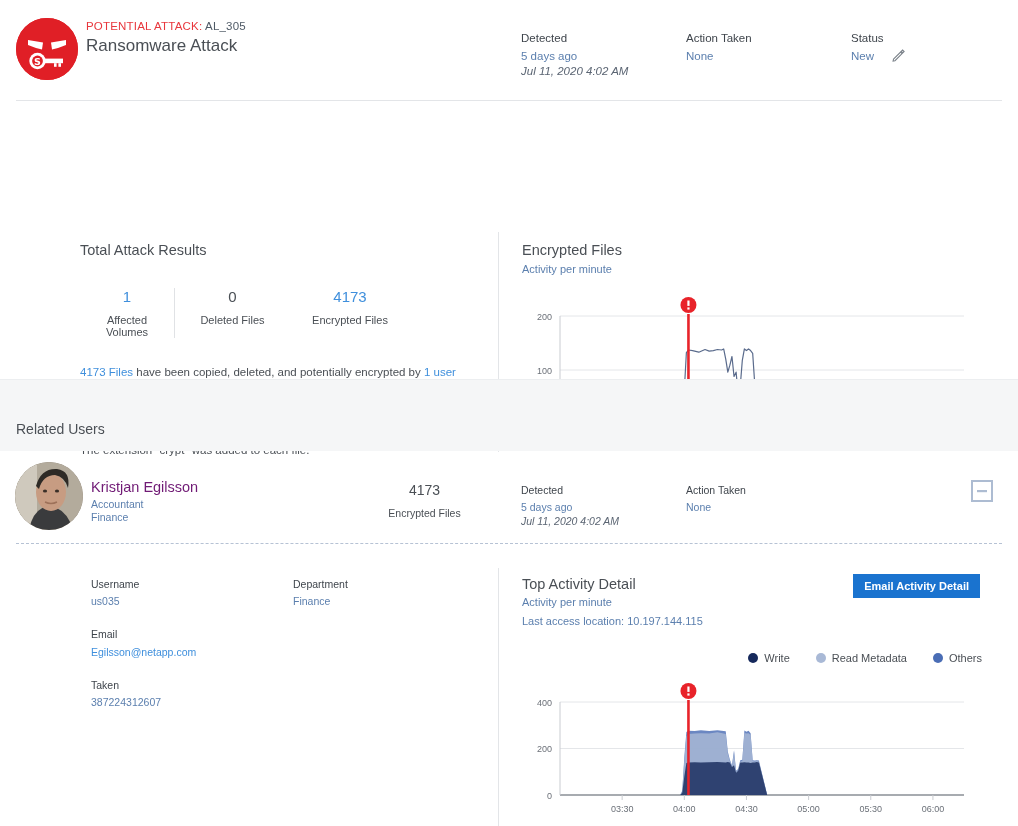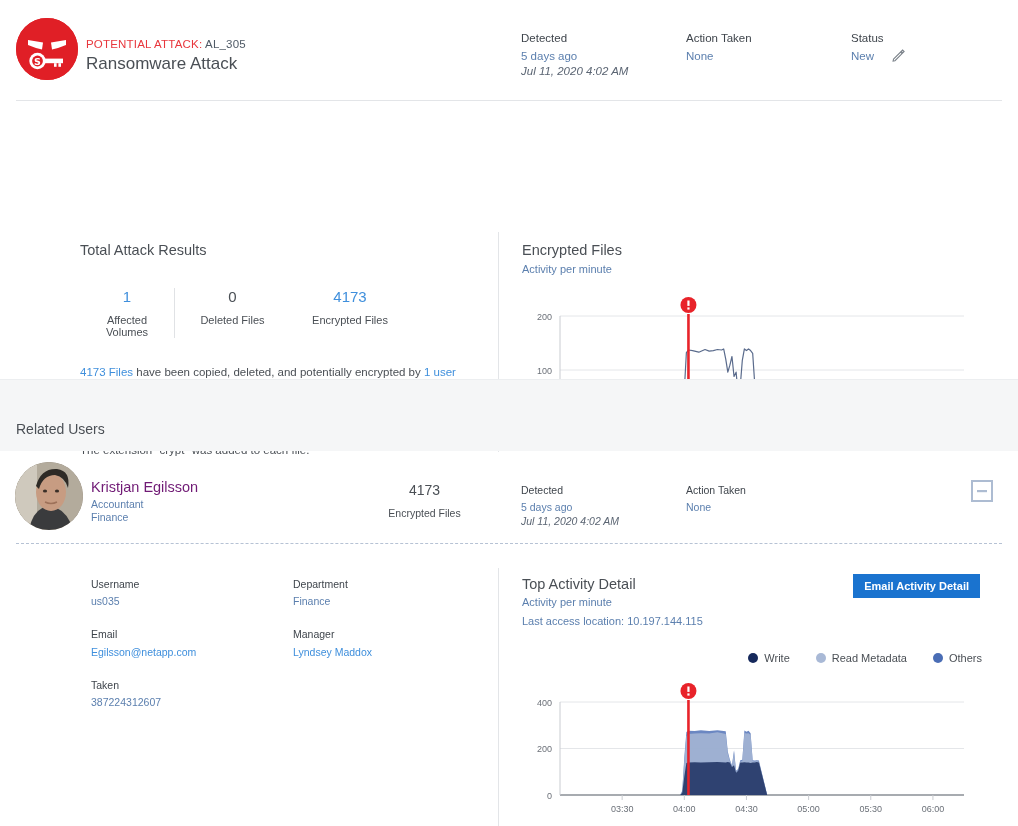--- a/index.html
+++ b/index.html
@@ -15,21 +15,21 @@
 
   
   .header { position:relative; height:100px; }
   .alert-logo {
     position:absolute; left:16px; top:18px;
     width:62px; height:62px; border-radius:50%;
     background:#e01f26;
   }
   .alert-logo svg { display:block; }
 
-  .hdr-title { position:absolute; left:86px; top:38px; }
+  .hdr-title { position:absolute; left:86px; top:20px; }
   .hdr-kicker {
     font-size:11.5px; color:#e8373d; letter-spacing:.2px;
     margin-bottom:4px; white-space:nowrap;
   }
   .hdr-kicker .code { color:#4f5a66; }
   .hdr-name { font-size:17px; color:#4a4f55; font-weight:400; }
 
   .hdr-field { position:absolute; top:31px; font-size:11.5px; line-height:1.35; }
   .hdr-field .lbl { color:#3f454c; margin-bottom:2px; }
   .hdr-field .val { color:#5b7fae; }
@@ -354,24 +354,20 @@
     <div class="d-grp">
       <div class="lbl">Taken</div>
       <div class="val">387224312607</div>
     </div>
   </div>
 
   <div class="d-col d-mid">
     <div class="d-grp">
       <div class="lbl">Department</div>
       <div class="val">Finance</div>
-    </div>
-    <div class="d-grp">
-      <div class="lbl">Manager</div>
-      <div class="val link">Lyndsey Maddox</div>
     </div>
   </div>
 
   <div class="vdiv2"></div>
 
   <div class="activity">
     <div class="panel-title">Top Activity Detail</div>
     <div class="panel-sub">Activity per minute</div>
     <div class="panel-sub">Last access location: 10.197.144.115</div>
 

